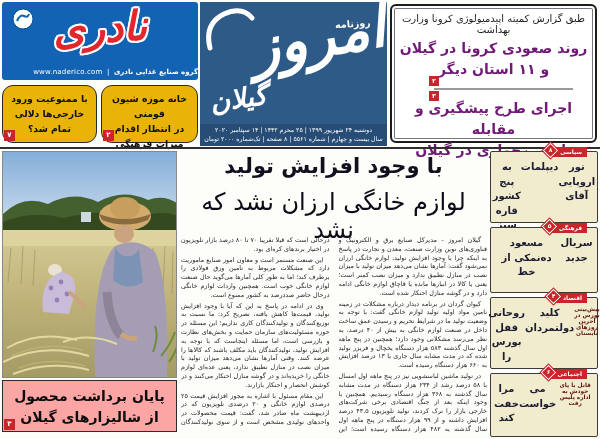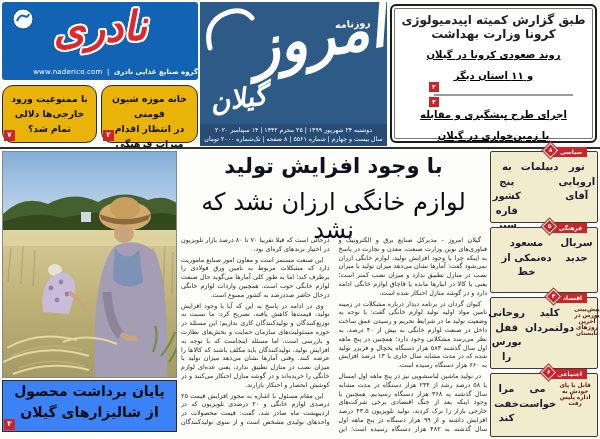--- a/index.html
+++ b/index.html
@@ -44,37 +44,37 @@
   .logo-flourish { position:absolute; left:2px; top:2px; }
   .logo-strip { position:absolute; bottom:0; left:0; right:0; background:#274d77;
         color:#fff; text-align:center; direction:rtl; padding:2px 2px 3px; }
   .logo-strip .dl { font-size:6.2px; line-height:8.5px; white-space:nowrap; }
 
   
   .top-box { position:absolute; left:390px; top:4px; width:207px; height:139px;
         border:2px solid #1c1c1c; border-radius:6px; background:#fff;
         box-shadow:inset 0 0 0 2px #fff, inset 0 0 0 3px #777;
         direction:rtl; text-align:center; padding-top:7px; }
-  .top-kicker { font-size:12px; font-weight:bold; color:#222; margin-bottom:3px; }
-  .top-h { font-size:10px; font-weight:bold; color:#000000; line-height:21px;text-decoration:underline; }
+  .top-kicker { font-size:10px; font-weight:normal; color:#222; margin-bottom:3px; }
+  .top-h { font-size:14px; font-weight:bold; color:#701a75; line-height:21px; }
   .top-divider { position:relative; height:2px; background:#9a9a9a; margin:8px 22px 8px 42px; }
   .top-divider .pgb { position:absolute; left:-5px; width:10px; height:10px;
         background:#c9252b; color:#fff; font-size:6.5px; line-height:10px;
         text-align:center; font-weight:bold; }
   .top-divider .pgb:nth-child(1){ top:-12px; }
   .top-divider .pgb:nth-child(2){ top:3px; }
 
   .masthead-rule { position:absolute; left:0; top:147px; width:600px; height:2px; background:#2e2e2e; }
 
   
   .photo { position:absolute; left:2px; top:151px; width:175px; height:227px;
         border:1px solid #888; overflow:hidden; background:#b9c8d8; }
   .caption { position:absolute; left:2px; top:380px; width:175px; height:52px;
-        border:1.5px solid #2b2b2b; background:#3b82f6; direction:rtl; text-align:center;
-        font-weight:bold; color:#0d0d0d; }
+        border:1.5px solid #2b2b2b; background:#fca5a5; direction:rtl; text-align:center;
+        font-weight:bold; color:#0d0d0d; padding-top:5px; }
   .caption .cline { font-size:14px; line-height:21px; }
 
   
   .lead-kicker { position:absolute; left:180px; top:154px; width:307px; text-align:center;
         font-size:21px; font-weight:bold; color:#10101e; direction:rtl; }
   .lead-headline { position:absolute; left:180px; top:188px; width:307px; text-align:center;
         font-size:24px; font-weight:normal; color:#0c0c18; direction:rtl; }
   .lead-body { position:absolute; left:181px; top:236px; width:306px; height:199px;
         direction:rtl; text-align:justify; font-size:6.4px; line-height:8.8px; color:#262626;
         column-count:2; column-gap:9px; overflow:hidden; }

